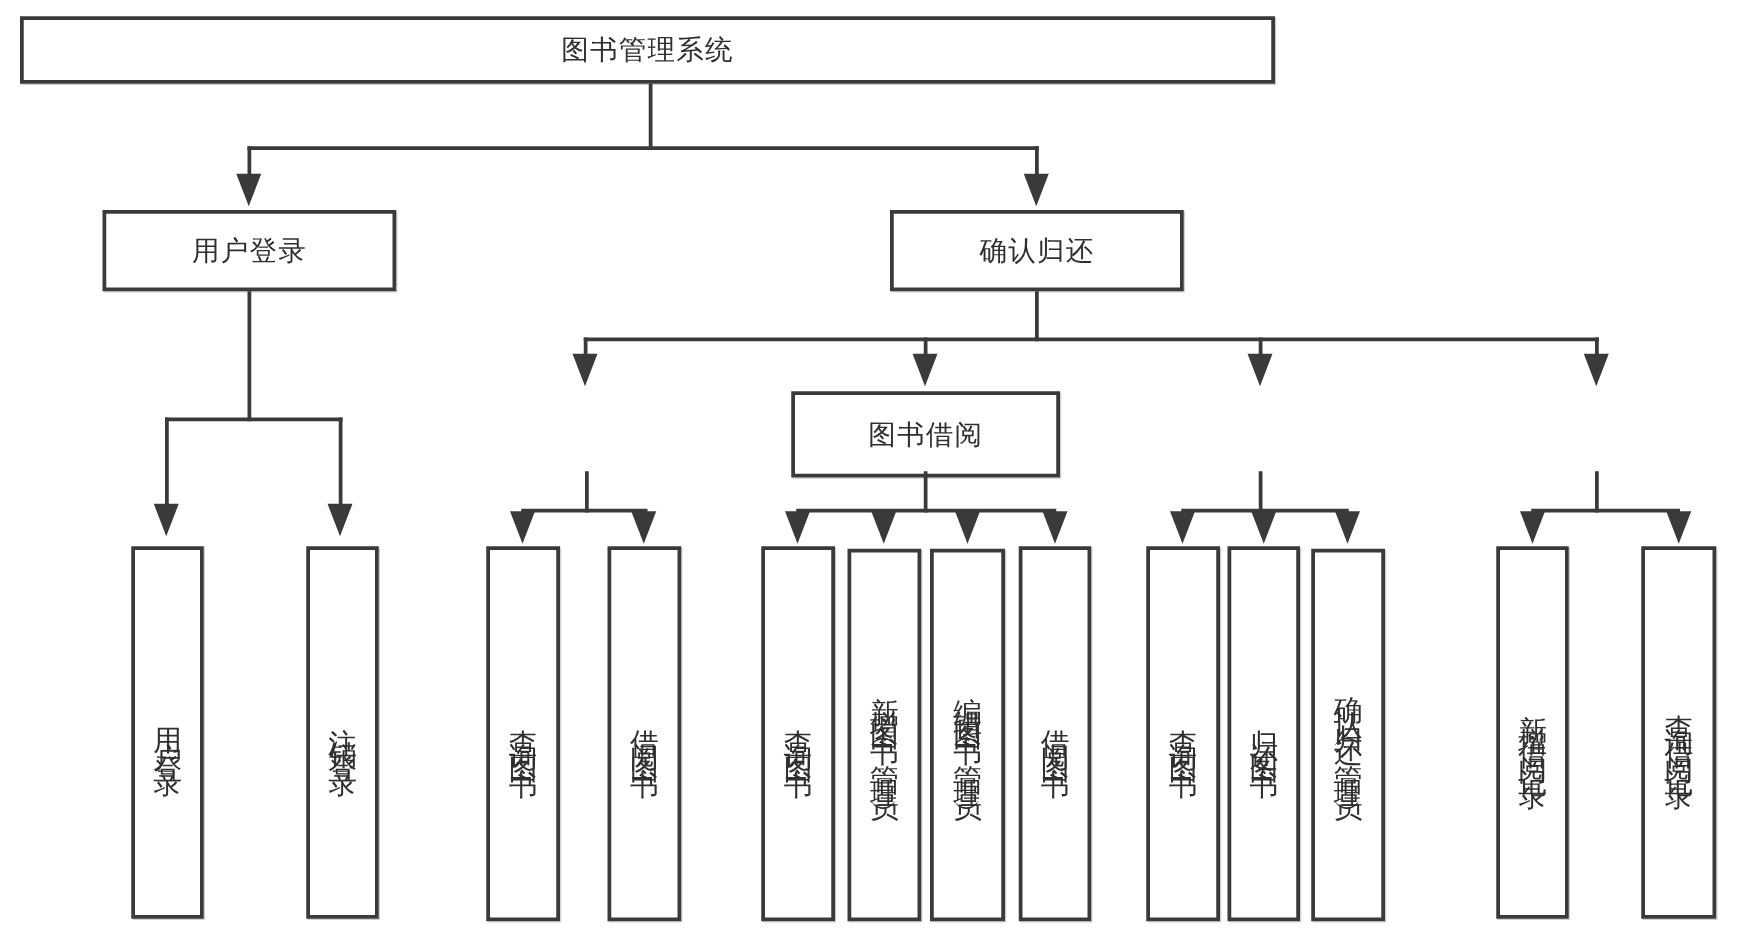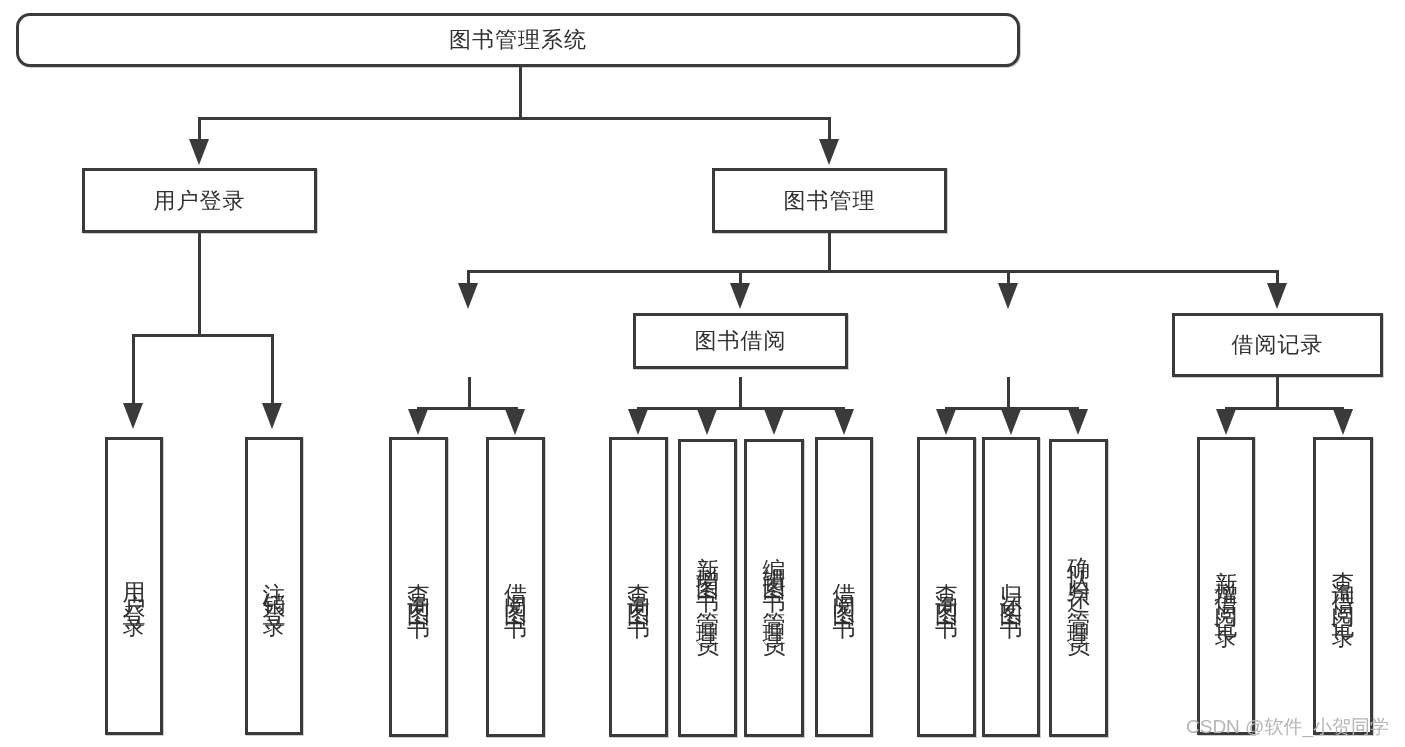--- a/index.html
+++ b/index.html
@@ -55,41 +55,38 @@
     font-size: 19px;
     white-space: nowrap;
     z-index: 5;
   }
 </style>
 </head>
 <body>
 
 <div id="canvas">
 
-  <div class="node" style="left:16px; top:13px; width:1004px; height:54px;border-radius:14px;">
+  <div class="node" style="left:16px; top:13px; width:1004px; height:54px;">
     <span>图书管理系统</span>
   </div>
 
   <div class="node" style="left:82px; top:168px; width:235px; height:65px;">
     <span>用户登录</span>
   </div>
 
   <div class="node" style="left:712px; top:168px; width:235px; height:65px;">
-    <span>图书管理</span>
+    <span>确认归还</span>
   </div>
 
 
-  <div class="node" style="left:633px; top:313px; width:215px; height:56px;">
+  <div class="node" style="left:633px; top:313px; width:215px; height:69px;">
     <span>图书借阅</span>
   </div>
 
 
-  <div class="node" style="left:1172px; top:313px; width:211px; height:64px;">
-    <span>借阅记录</span>
-  </div>
 
   <div class="node leaf" style="left:105px; top:437px; width:58px; height:298px;">
     <span class="vtext">用户登录</span>
   </div>
 
   <div class="node leaf" style="left:245px; top:437px; width:58px; height:298px;">
     <span class="vtext">注销登录</span>
   </div>
 
   <div class="node leaf" style="left:389px; top:437px; width:59px; height:300px;">
@@ -177,15 +174,14 @@
   <div class="hline" style="left:945px; top:407px; width:134px;"></div>
   <div class="arrow" style="left:936px; top:409px;"></div>
   <div class="arrow" style="left:1001px; top:409px;"></div>
   <div class="arrow" style="left:1068px; top:409px;"></div>
 
   <div class="vline" style="left:1276px; top:377px; height:33px;"></div>
   <div class="hline" style="left:1225px; top:407px; width:119px;"></div>
   <div class="arrow" style="left:1216px; top:409px;"></div>
   <div class="arrow" style="left:1333px; top:409px;"></div>
 
-  <div class="watermark" style="left:1186px; top:714px;">CSDN @软件_小贺同学</div>
 
 </div>
 
 </body></html>

